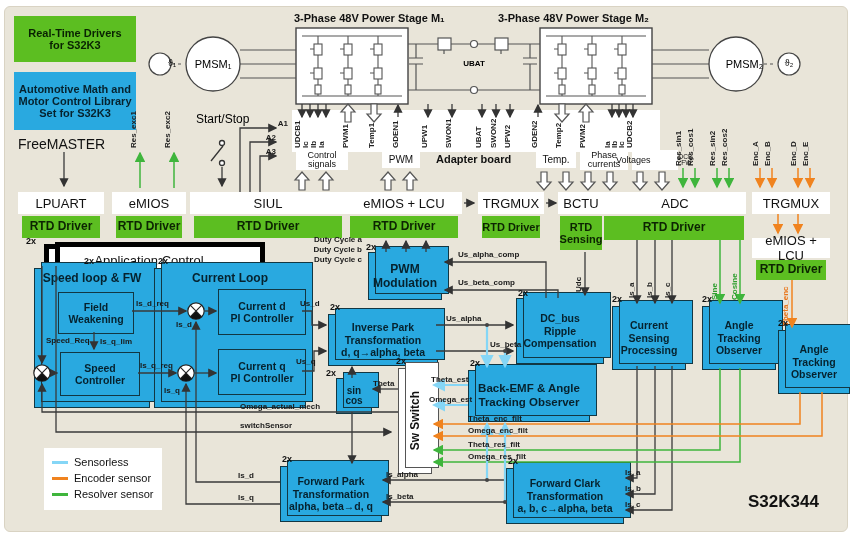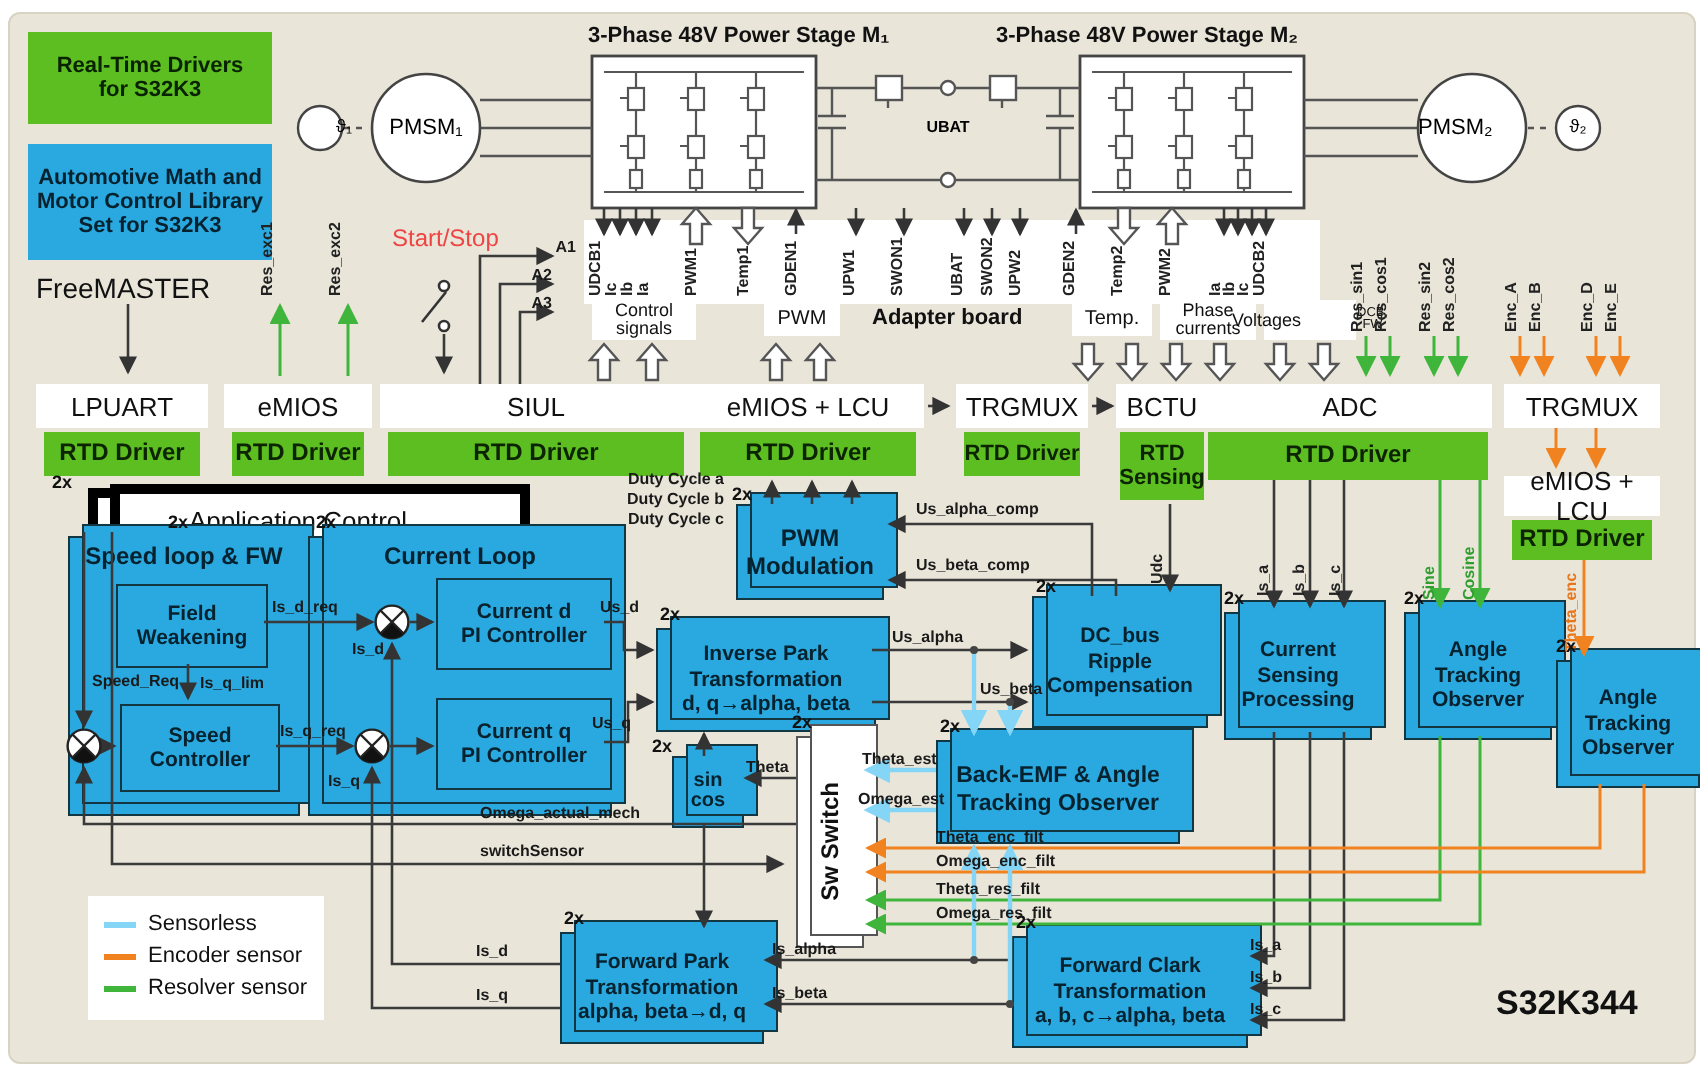--- a/index.html
+++ b/index.html
@@ -235,27 +235,27 @@
     <use href="#sum" x="187.5" y="302.5"></use>
     <use href="#sum" x="177.5" y="364.5"></use>
   </svg>
 
   <div class="callout-g" style="left:14px;top:16px;width:122px;height:46px;">Real-Time Drivers
 for S32K3</div>
   <div class="callout-b" style="left:14px;top:72px;width:122px;height:58px;">Automotive Math and
 Motor Control Library
 Set for S32K3</div>
   <div class="abs" style="left:18px;top:136px;font-size:14px;color:#111;z-index:1;">FreeMASTER</div>
-  <div class="abs" style="left:196px;top:112px;font-size:12px;color:#ef4444;z-index:1;">Start/Stop</div>
+  <div class="abs" style="left:196px;top:112px;font-size:12px;color:#000000;z-index:1;">Start/Stop</div>
 
   <div class="ttl" style="left:294px;top:12px;">3-Phase 48V Power Stage M₁</div>
   <div class="ttl" style="left:498px;top:12px;">3-Phase 48V Power Stage M₂</div>
   <div class="abs" style="left:186px;top:58px;width:54px;text-align:center;font-size:11px;z-index:3;">PMSM₁</div>
   <div class="abs" style="left:149px;top:58px;width:22px;text-align:center;font-size:9px;z-index:3;padding-left:12px;">ϑ₁</div>
-  <div class="abs" style="left:709px;top:58px;width:54px;text-align:left;font-size:11px;z-index:3;">PMSM₂</div>
+  <div class="abs" style="left:709px;top:58px;width:54px;text-align:right;font-size:11px;z-index:3;">PMSM₂</div>
   <div class="abs" style="left:778px;top:58px;width:22px;text-align:center;font-size:9px;z-index:3;">ϑ₂</div>
   <div class="abs" style="left:456px;top:59px;width:36px;text-align:center;font-size:8px;font-weight:600;z-index:1;">UBAT</div>
 
   <div class="wbox wsm" style="left:296px;top:150px;width:52px;height:20px;">Control
 signals</div>
   <div class="wbox wsm" style="left:382px;top:152px;width:38px;height:16px;font-size:10px;">PWM</div>
   <div class="ttl" style="left:436px;top:153px;">Adapter board</div>
   <div class="wbox wsm" style="left:536px;top:152px;width:40px;height:16px;font-size:10px;">Temp.</div>
   <div class="wbox wsm" style="left:580px;top:150px;width:48px;height:20px;">Phase
 currents</div>

